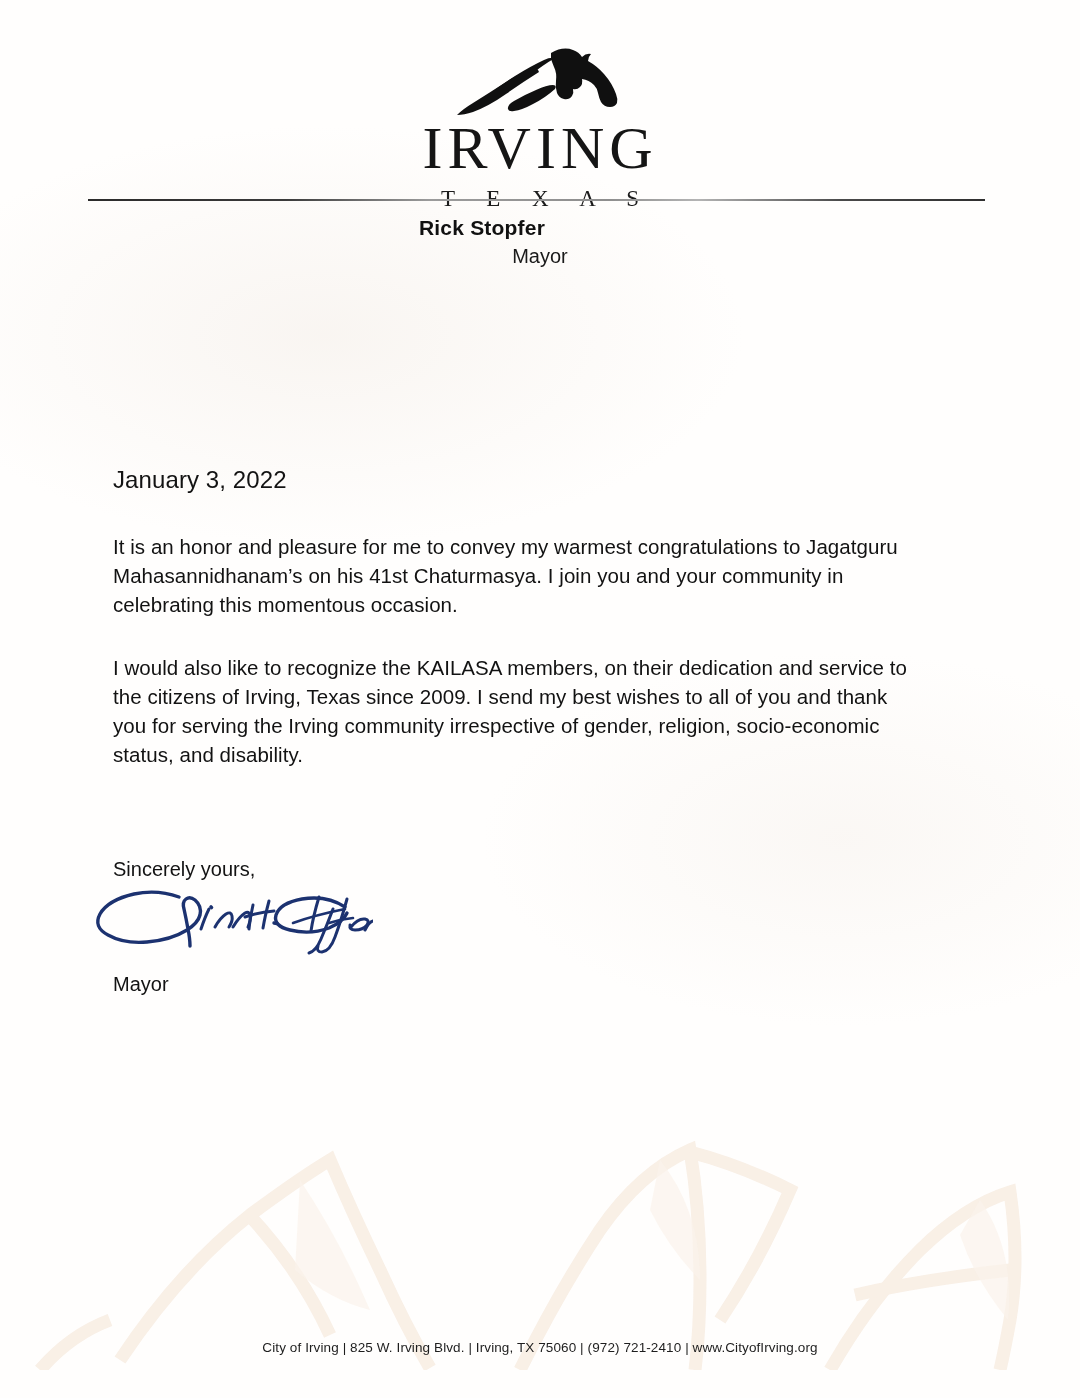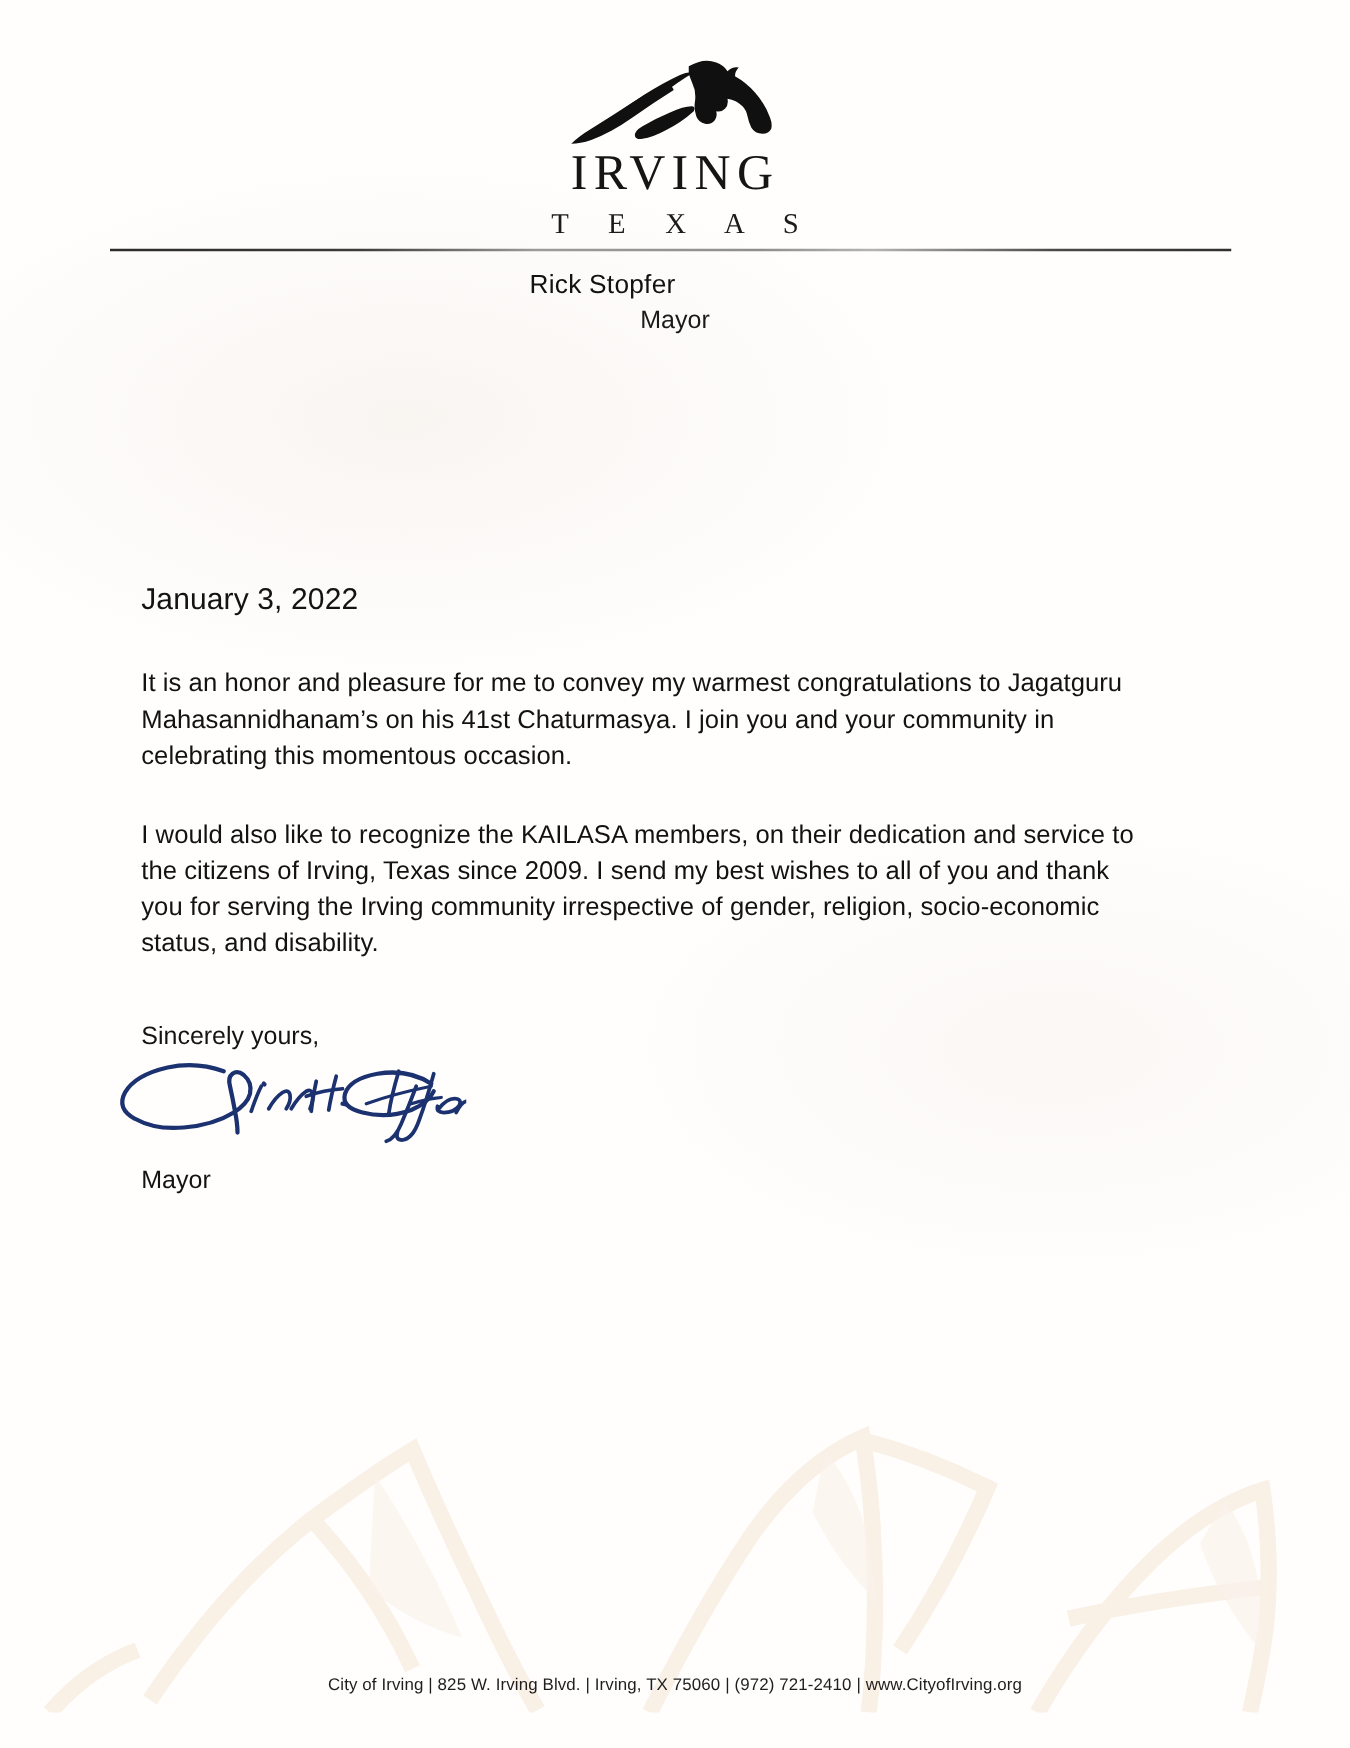--- a/index.html
+++ b/index.html
@@ -50,21 +50,21 @@
   .logo-wrap {
     margin-top: 44px;
     display: inline-block;
   }
   .horse-svg {
     display: block;
     margin: 0 auto;
   }
   .wordmark {
     font-family: "Liberation Serif", serif;
-    font-size: 40px;
+    font-size: 60px;
     letter-spacing: 5px;
     color: #151515;
     line-height: 1;
     margin-top: 2px;
     font-weight: 400;
     text-align: center;
   }
   .subword {
     font-family: "Liberation Serif", serif;
     font-size: 23px;
@@ -93,21 +93,21 @@
     );
   }
 
   .mayor-name {
     position: absolute;
     left: 0;
     top: 216px;
     width: 964px;
     text-align: center;
     font-size: 21px;
-    font-weight: normal;
+    font-weight: bold;
     color: #111;
     letter-spacing: 0.2px;
   }
   .mayor-title {
     position: absolute;
     left: 0;
     top: 245px;
     width: 1080px;
     text-align: center;
     font-size: 20px;
@@ -137,21 +137,21 @@
     margin-top: 38px;
     font-size: 20.5px;
     line-height: 29px;
     color: #121212;
     letter-spacing: 0.05px;
   }
   .para.second {
     margin-top: 34px;
   }
   .closing {
-    margin-top: 49px;
+    margin-top: 89px;
     font-size: 20px;
     color: #131313;
   }
 
   
   .sig-area {
     position: relative;
     height: 66px;
     margin-top: 4px;
   }

